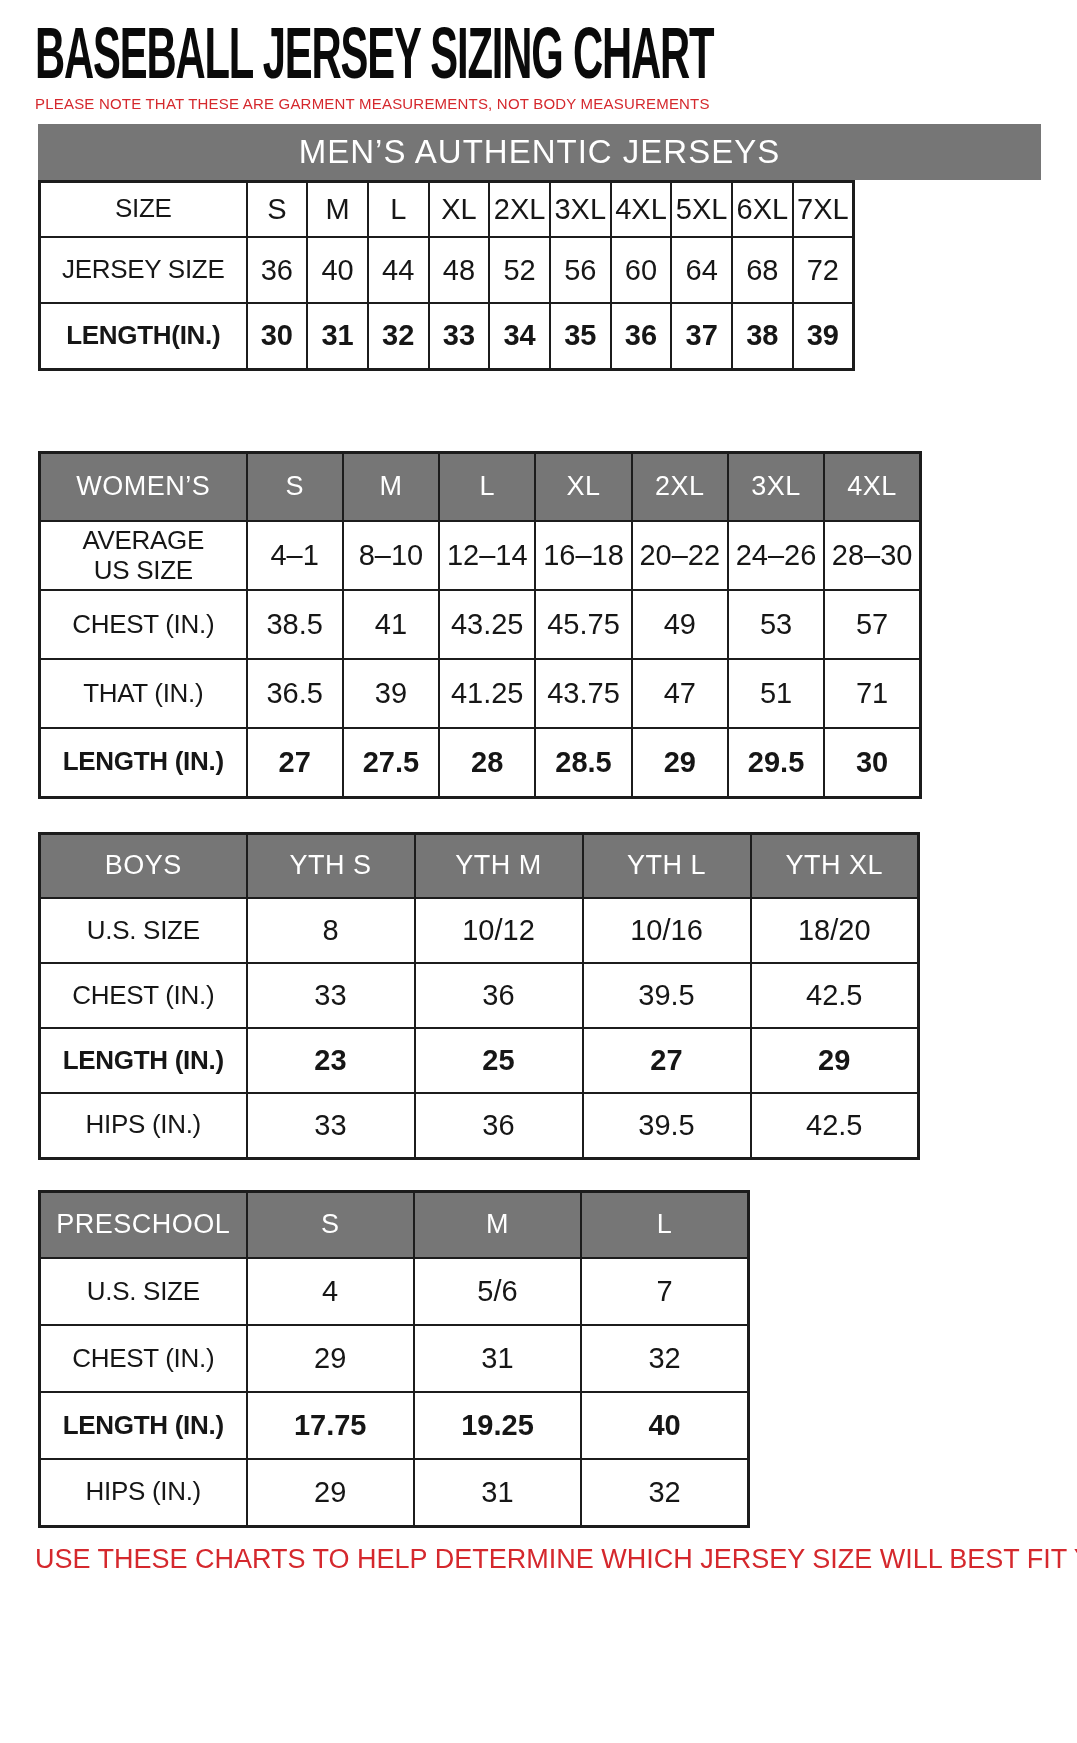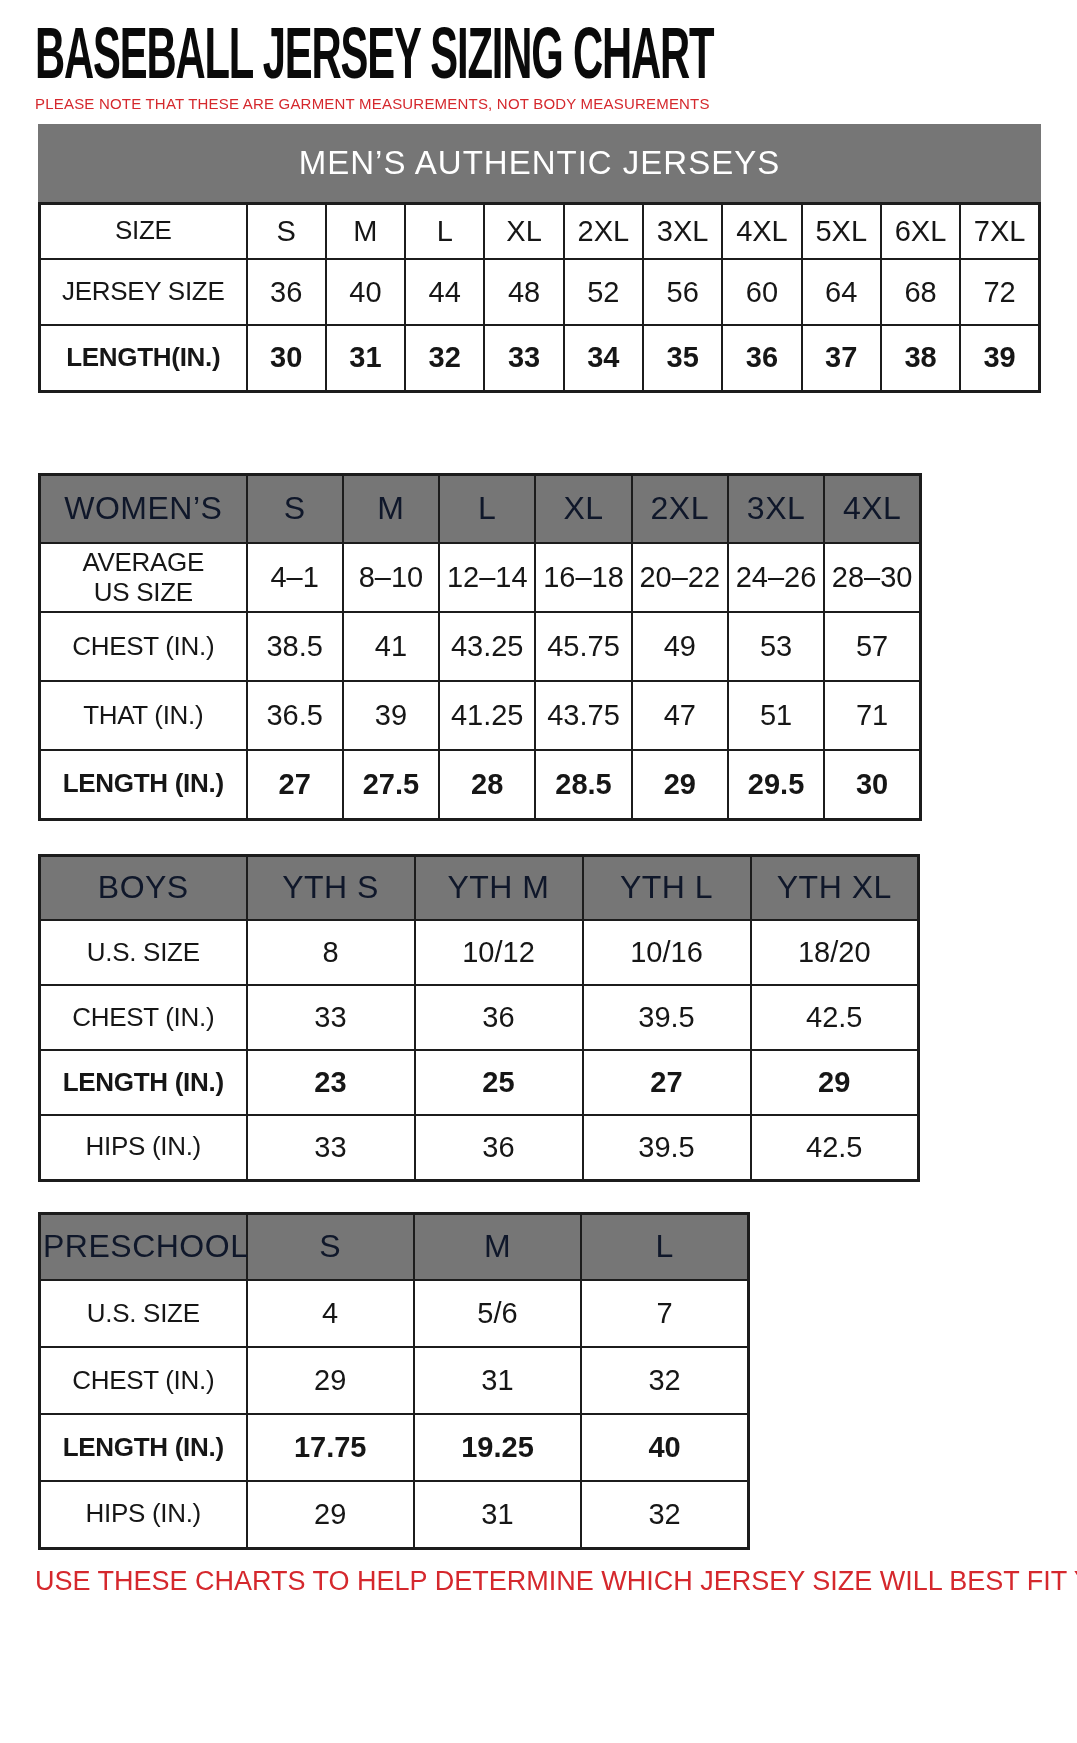--- a/index.html
+++ b/index.html
@@ -37,21 +37,21 @@
     margin:12px 0 0 35px;
     width:905px;
     font-size:15px;
     line-height:1.24;
     letter-spacing:0.2px;
     color:var(--red);
   }
   .banner{
     margin:10px 0 0 38px;
     width:1003px;
-    height:78px;
+    height:56px;
     background:var(--gray);
     color:#ffffff;
     display:flex;
     align-items:center;
     justify-content:center;
     font-size:33px;
     letter-spacing:1px;
   }
   table.tbl{
     border-collapse:collapse;
@@ -60,30 +60,30 @@
     border:3px solid var(--border);
   }
   .tbl th,.tbl td{
     border:2px solid var(--border);
     text-align:center;
     vertical-align:middle;
     padding:0 2px;
   }
   .tbl th{
     background:var(--gray);
-    color:#0f172a;
+    color:#ffffff;
     font-weight:400;
-    font-size:32px;
+    font-size:27px;
     letter-spacing:0.5px;
   }
   .tbl td.rowlabel{ font-size:26px; letter-spacing:-0.3px; line-height:1.15; }
   .tbl td.val{ font-size:29px; }
   .tbl th:first-child,.tbl td:first-child{ width:207px; }
 
-  .tbl-mens{ width:1003px; }
+  .tbl-mens{ width:817px; }
   .tbl-mens tr{ height:66px; }
   .tbl-mens tbody tr:first-child{ height:56px; }
 
   .tbl-womens{ width:884px; margin-top:80px; }
   .tbl-womens tr{ height:69px; }
   .tbl-womens tbody tr:first-child td.rowlabel{ padding:0 26px; }
 
   .tbl-boys{ width:882px; margin-top:33px; }
   .tbl-boys tr{ height:65px; }
 

